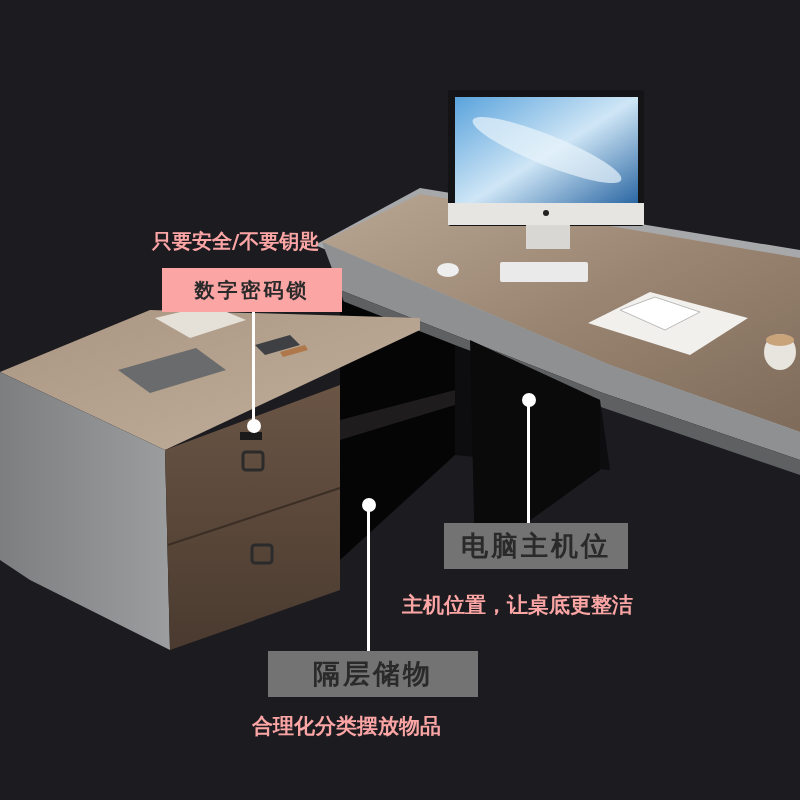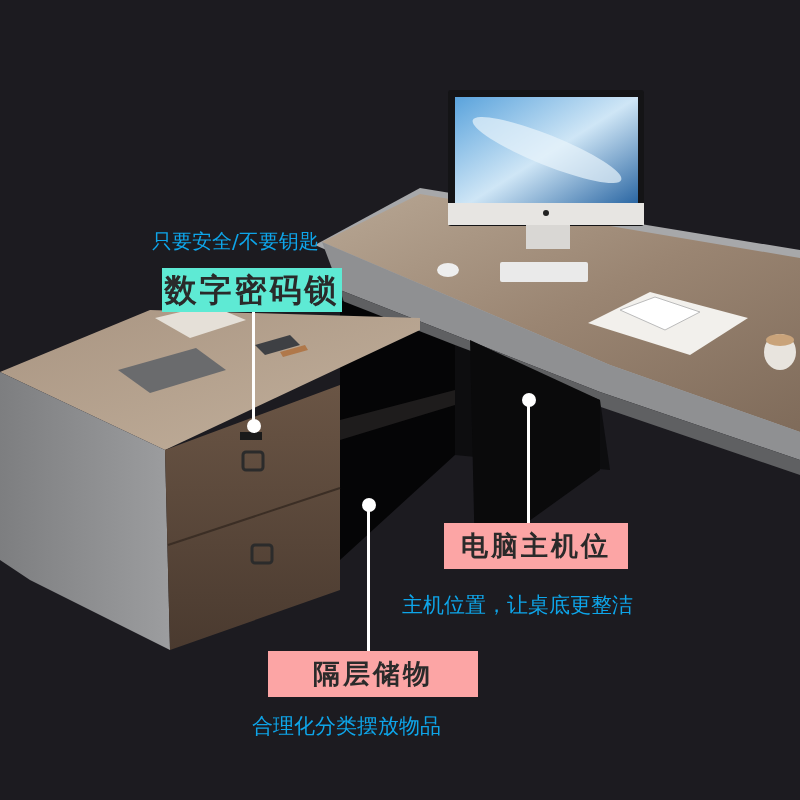--- a/index.html
+++ b/index.html
@@ -1,21 +1,21 @@
 <!DOCTYPE html>
 <html><head>
 <meta charset="utf-8">
 <style>
   html, body { margin:0; padding:0; }
   body { width:800px; height:800px; background:#1c1b20; position:relative; overflow:hidden;
          font-family:"DejaVu Sans", sans-serif; }
   #scene { position:absolute; left:0; top:0; width:800px; height:800px; }
-  .label-box { position:absolute; background:#fca5a5; color:#2a2a2a; font-weight:bold;
+  .label-box { position:absolute; background:#737373; color:#2a2a2a; font-weight:bold;
                letter-spacing:3px; text-align:center; box-sizing:border-box; white-space:nowrap; }
-  .caption { position:absolute; color:#0ea5e9; font-weight:normal; white-space:nowrap; }
+  .caption { position:absolute; color:#fca5a5; font-weight:bold; white-space:nowrap; }
   .vline { position:absolute; width:3px; background:#ffffff; }
   .dot { position:absolute; width:14px; height:14px; border-radius:50%; background:#ffffff; }
 </style>
 </head>
 <body>
 
 <svg id="scene" viewBox="0 0 800 800" xmlns="http://www.w3.org/2000/svg">
   <defs>
     <linearGradient id="woodTop" x1="0" y1="0" x2="1" y2="1">
       <stop offset="0" stop-color="#b8a794"></stop>
@@ -92,21 +92,21 @@
     <polygon points="588,323 650,292 748,318 690,355" fill="#f2f0ec"></polygon>
     <polygon points="620,310 655,297 700,312 665,330" fill="#ffffff" stroke="#bbb" stroke-width="1"></polygon>
   </g>
   <g>
     <ellipse cx="780" cy="352" rx="16" ry="18" fill="#e8e4de"></ellipse>
     <ellipse cx="780" cy="340" rx="14" ry="6" fill="#c9a37a"></ellipse>
   </g>
 </svg>
 
 <div class="caption" style="left:152px; top:228px; font-size:20px;">只要安全/不要钥匙</div>
-<div class="label-box" style="left:162px; top:268px; width:180px; height:44px; line-height:44px; font-size:32px; background:#5eead4;">数字密码锁</div>
+<div class="label-box" style="left:162px; top:268px; width:180px; height:44px; line-height:44px; font-size:20px; background:#fca5a5;">数字密码锁</div>
 <div class="vline" style="left:252px; top:312px; height:112px;"></div>
 <div class="dot" style="left:247px; top:419px;"></div>
 
 <div class="dot" style="left:522px; top:393px;"></div>
 <div class="vline" style="left:527px; top:400px; height:124px;"></div>
 <div class="label-box" style="left:444px; top:523px; width:184px; height:46px; line-height:46px; font-size:27px;">电脑主机位</div>
 <div class="caption" style="left:402px; top:585px; font-size:21px;margin-top:6px;">主机位置，让桌底更整洁</div>
 
 <div class="dot" style="left:362px; top:498px;"></div>
 <div class="vline" style="left:367px; top:505px; height:146px;"></div>

